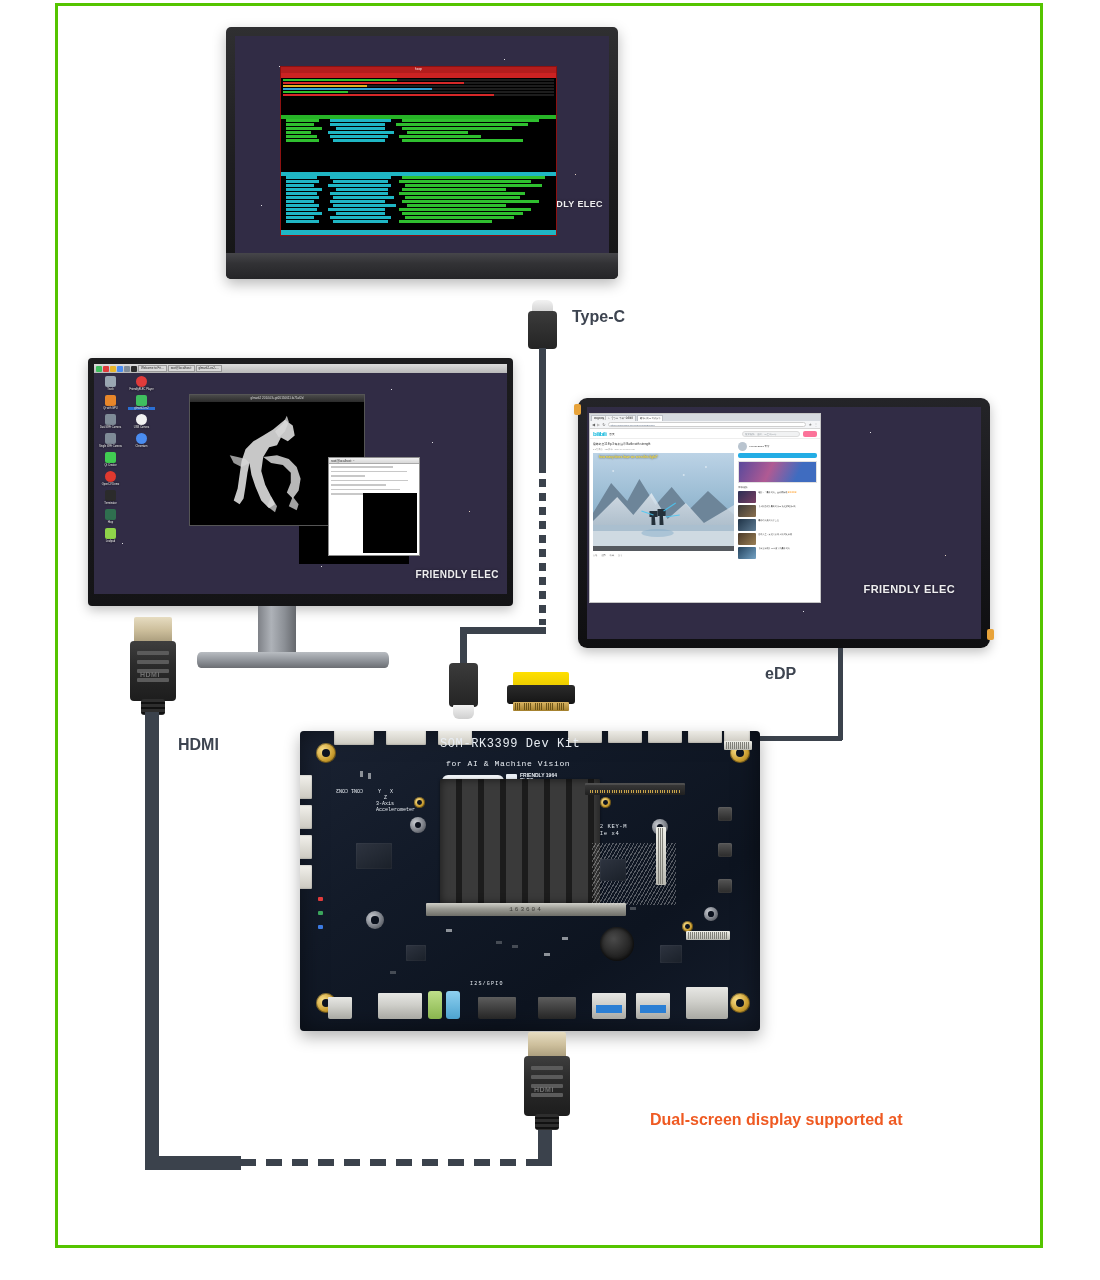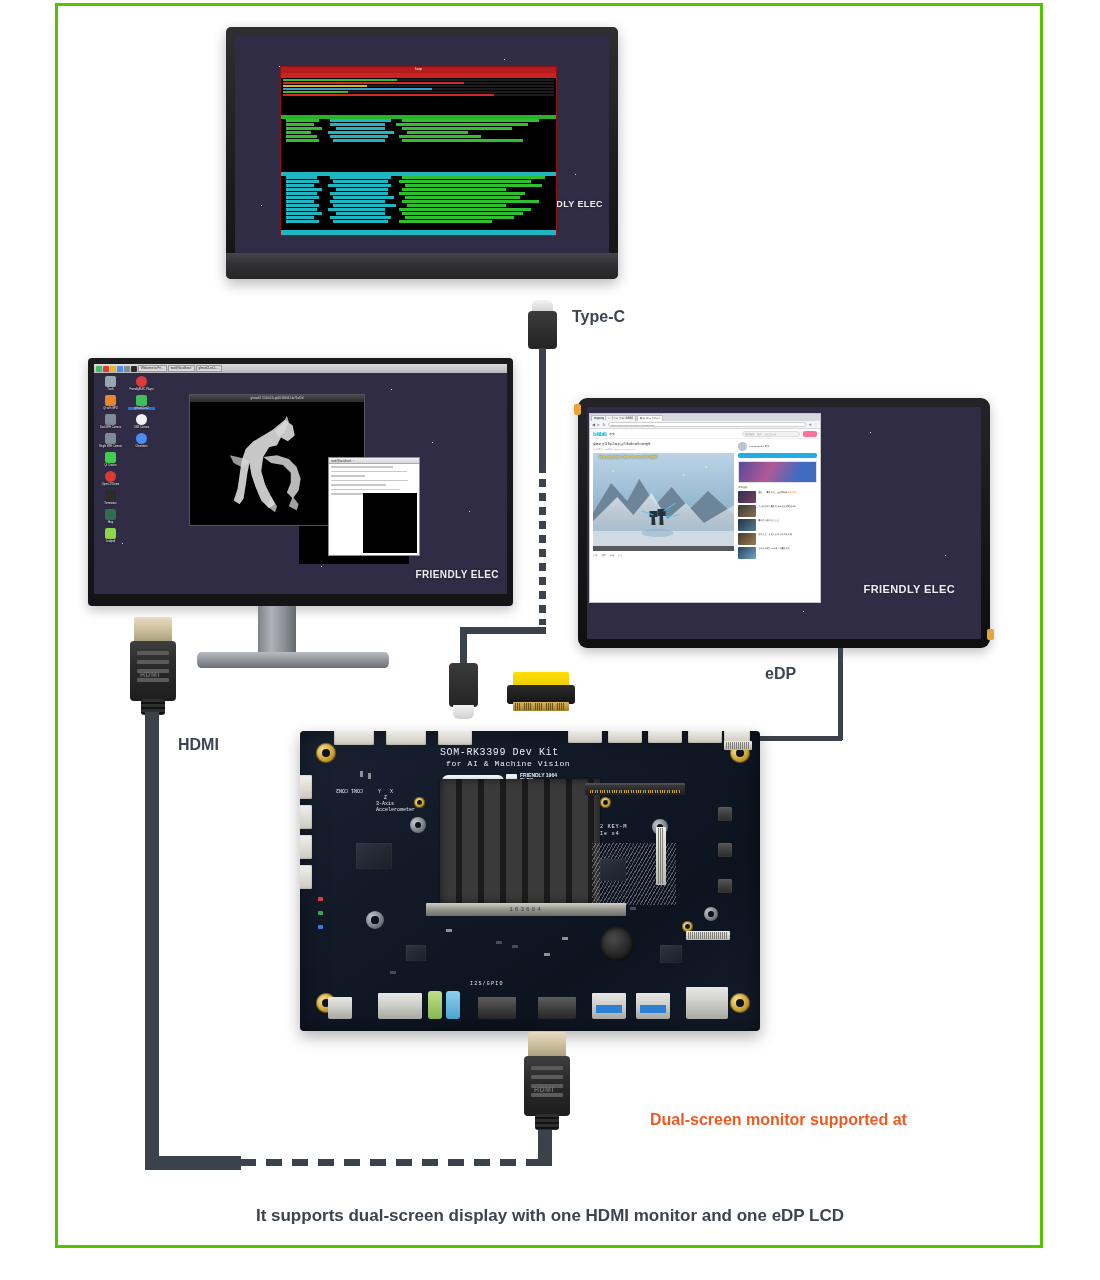--- a/index.html
+++ b/index.html
@@ -795,21 +795,21 @@
     <div class="pad" style="left:430px; top:262px; width:20px; height:20px;"></div>
     <div class="pad" style="left:114px; top:66px; width:11px; height:11px;"></div>
     <div class="pad" style="left:300px; top:66px; width:11px; height:11px;"></div>
     <div class="pad" style="left:237px; top:158px; width:11px; height:11px;"></div>
     <div class="pad" style="left:382px; top:190px; width:11px; height:11px;"></div>
     <div class="hole" style="left:110px; top:86px; width:16px; height:16px;"></div>
     <div class="hole" style="left:66px; top:180px; width:18px; height:18px;"></div>
     <div class="hole" style="left:352px; top:88px; width:16px; height:16px;"></div>
     <div class="hole" style="left:404px; top:176px; width:14px; height:14px;"></div>
 
-    <div class="silk" style="left:140px; top:16px; font-size:10px; line-height:11px; letter-spacing:.6px;">SOM-RK3399 Dev Kit</div>
+    <div class="silk" style="left:140px; top:8px; font-size:12px; line-height:11px; letter-spacing:.6px;">SOM-RK3399 Dev Kit</div>
     <div class="silk" style="left:146px; top:28px; font-size:8px; line-height:10px; letter-spacing:.6px;">for AI &amp; Machine Vision</div>
     <div style="position:absolute; left:206px; top:42px; display:flex; align-items:center; gap:3px;">
       <span style="display:block;width:11px;height:9px;background:#e9eef4;border-radius:1px"></span>
       <span style="font-size:5px;line-height:5px;color:#e9eef4;font-family:'Liberation Sans',sans-serif">
         <b>FRIENDLY 1964</b><br>
         <b>ELEC</b>
       </span>
     </div>
     <div style="position:absolute; left:142px; top:44px; width:62px; height:13px; background:#eef1f4; border-radius:6px;"></div>
     <div class="silk" style="left:142px; top:62px; font-size:9px; letter-spacing:1.2px;">040340072</div>
@@ -888,17 +888,16 @@
 
   <div class="hdmi-plug" style="left:524px; top:1032px;">
     <div class="tip"></div>
     <div class="shell">
       <span class="hlabel">HDMI</span>
     </div>
     <div class="boot"></div>
   </div>
 
   <div id="callout">
-    <div>Dual-screen monitor supported at</div>
+    <div>Dual-screen display supported at</div>
   </div>
-  <div id="caption">It supports dual-screen display with one HDMI monitor and one eDP LCD</div>
 
 </div>
 
 </body></html>

